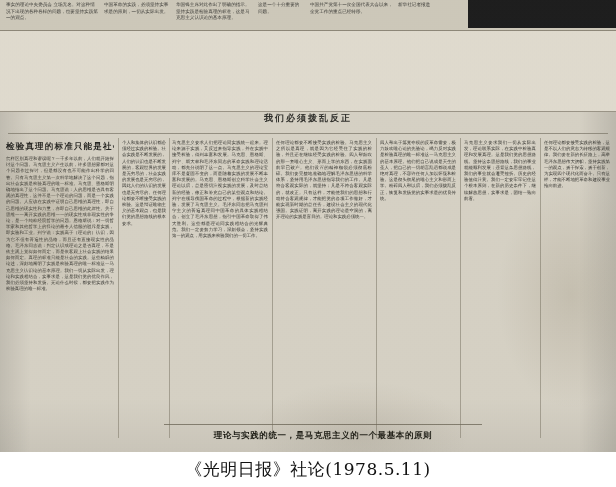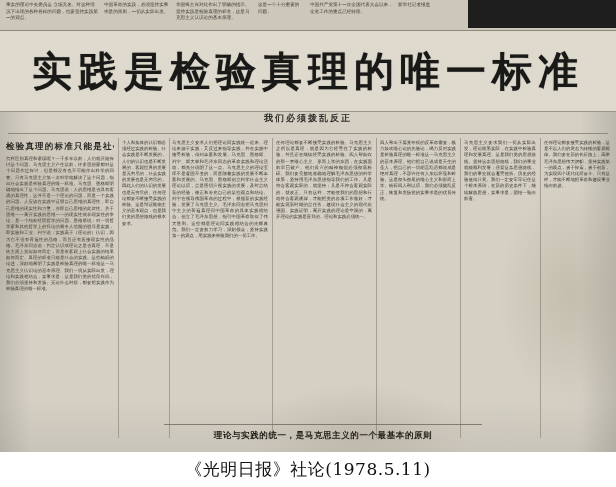--- a/index.html
+++ b/index.html
@@ -208,21 +208,20 @@
       <div class="tiny-col tc1">事实的理论中央委员会 立场无名。对这种情况下出现的各种各样的问题，也要坚持实践第一的观点。</div>
       <div class="tiny-col tc2">中国革命的实践，必须坚持实事求是的原则，一切从实际出发。</div>
       <div class="tiny-col tc3">华国锋主席对此作出了明确的指示。坚持实践是检验真理的标准，这是马克思主义认识论的基本原理。</div>
       <div class="tiny-col tc4">这是一个十分重要的问题。</div>
       <div class="tiny-col tc5">中国共产党第十一次全国代表大会以来，全党工作的重点已经转移。</div>
       <div class="tiny-col tc6">新华社记者报道</div>
       <div class="blackbox"></div>
     </div>
 
     <div class="headline-band"></div>
-    <div class="headline">实践是检验真理的唯一标准</div>
     <div class="byline">我们必须拨乱反正</div>
     <div class="rule-top"></div>
 
     <div class="vrule" style="left:118px"></div>
     <div class="vrule" style="left:169px"></div>
     <div class="vrule" style="left:272px"></div>
     <div class="vrule" style="left:376px"></div>
     <div class="vrule" style="left:460px"></div>
     <div class="vrule" style="left:540px"></div>
 

